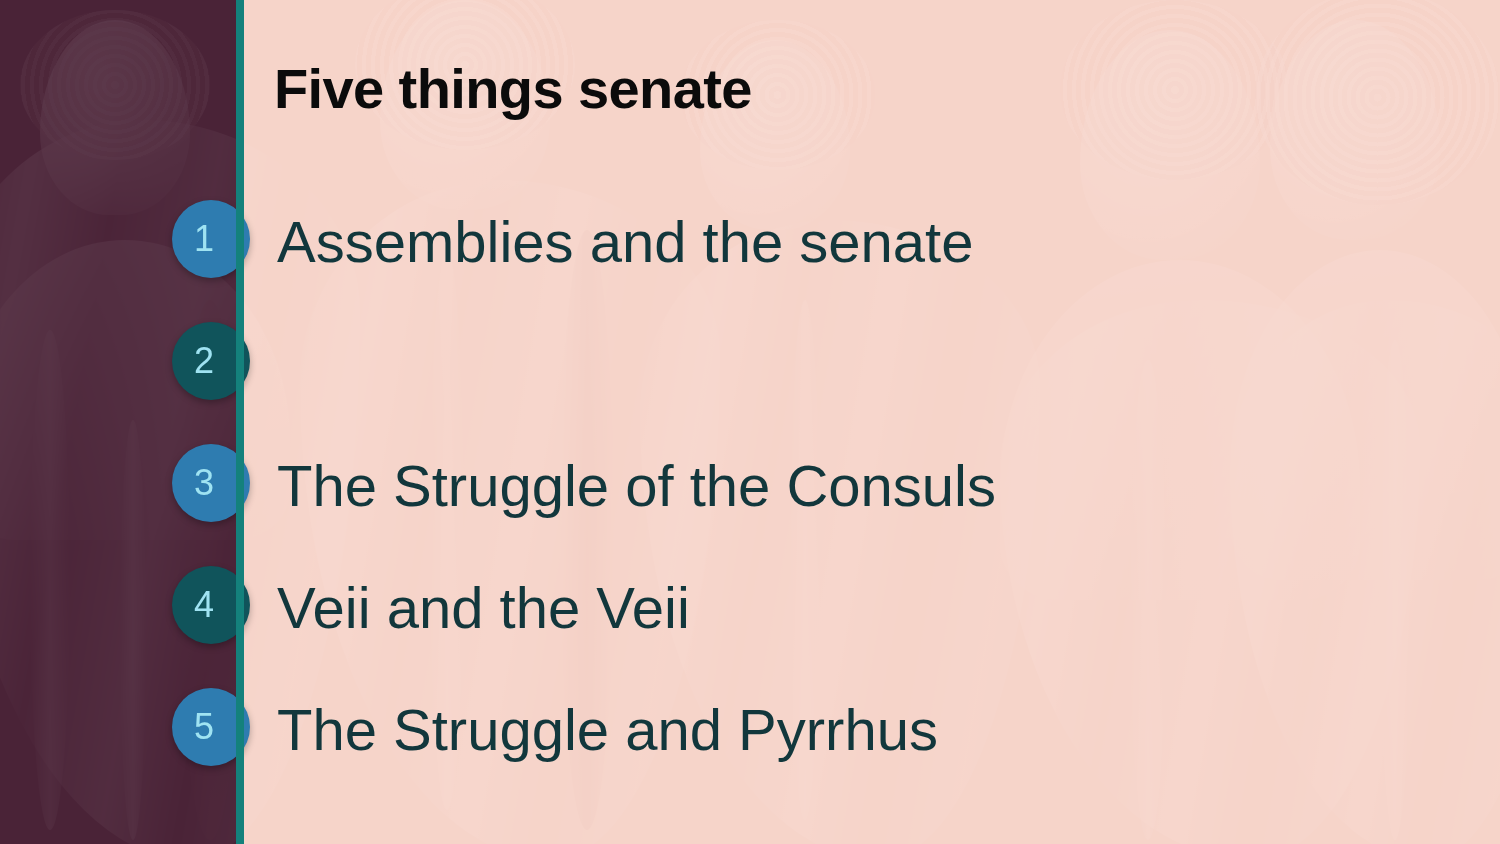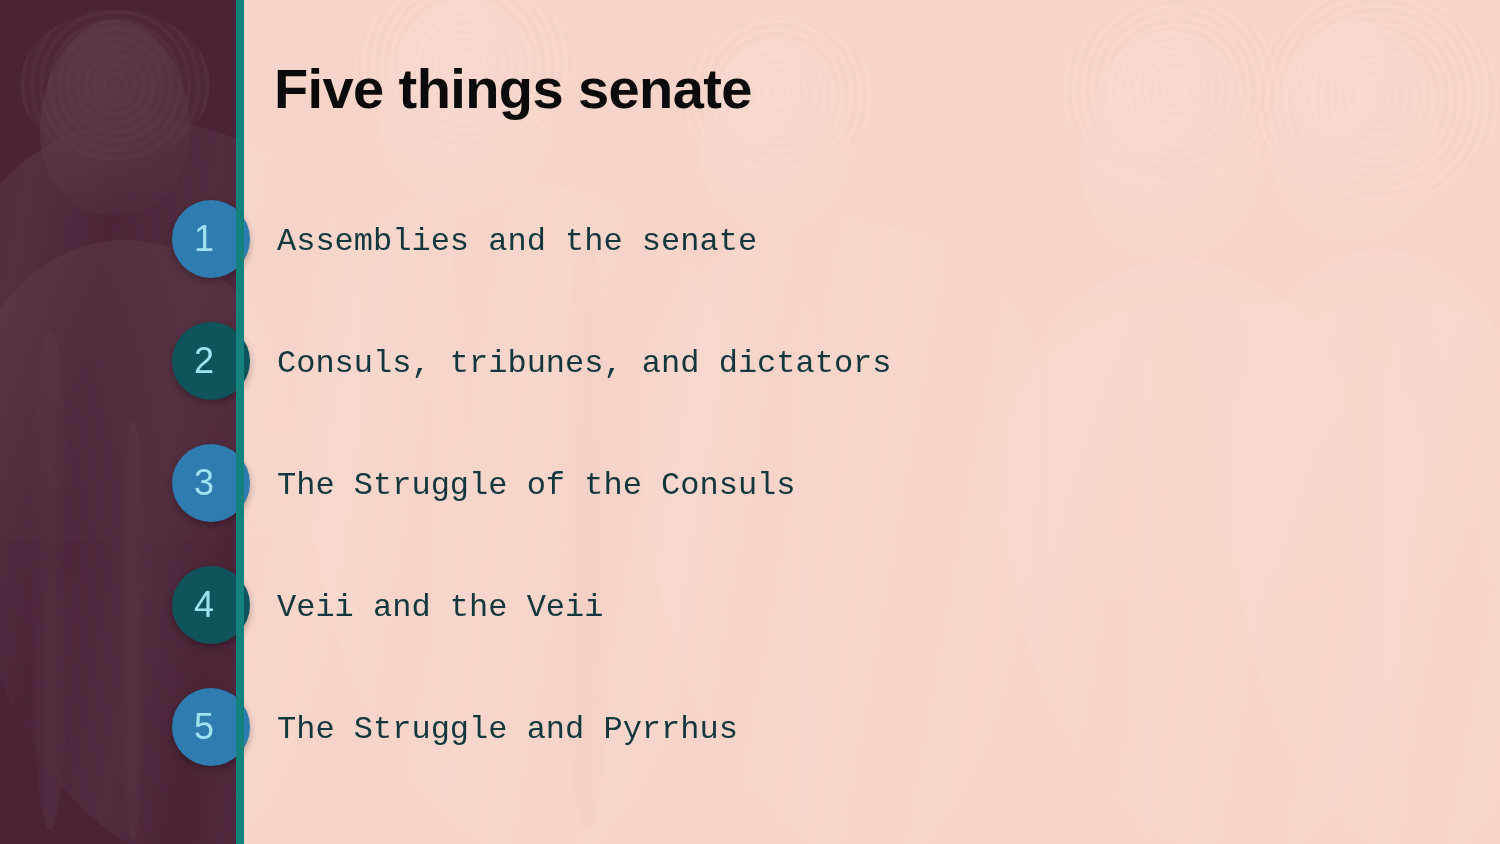--- a/index.html
+++ b/index.html
@@ -148,22 +148,22 @@
     box-shadow: 0 3px 7px rgba(0,0,0,0.28);
     z-index: 3;
   }
   .row-label {
     position: absolute;
     left: 277px;
     top: 2px;
     height: 78px;
     display: flex;
     align-items: center;
-    font-family: Liberation Mono, monospace;
-    font-size: 32px;
+    font-family: Liberation Sans, sans-serif;
+    font-size: 58px;
     font-weight: 400;
     color: #12373C;
     white-space: nowrap;
     z-index: 5;
   }
 </style>
 </head>
 <body>
 
 <div id="slide">
@@ -226,21 +226,20 @@
       <div class="bullet" style="background:#2E7CB0;">
         <span>1</span>
       </div>
       <div class="row-label">Assemblies and the senate</div>
     </div>
 
     <div class="row" style="top:322px;">
       <div class="bullet" style="background:#10545B;">
         <span>2</span>
       </div>
-      <div class="row-label">Consuls, tribunes, and dictators</div>
     </div>
 
     <div class="row" style="top:444px;">
       <div class="bullet" style="background:#2E7CB0;">
         <span>3</span>
       </div>
       <div class="row-label">The Struggle of the Consuls</div>
     </div>
 
     <div class="row" style="top:566px;">

